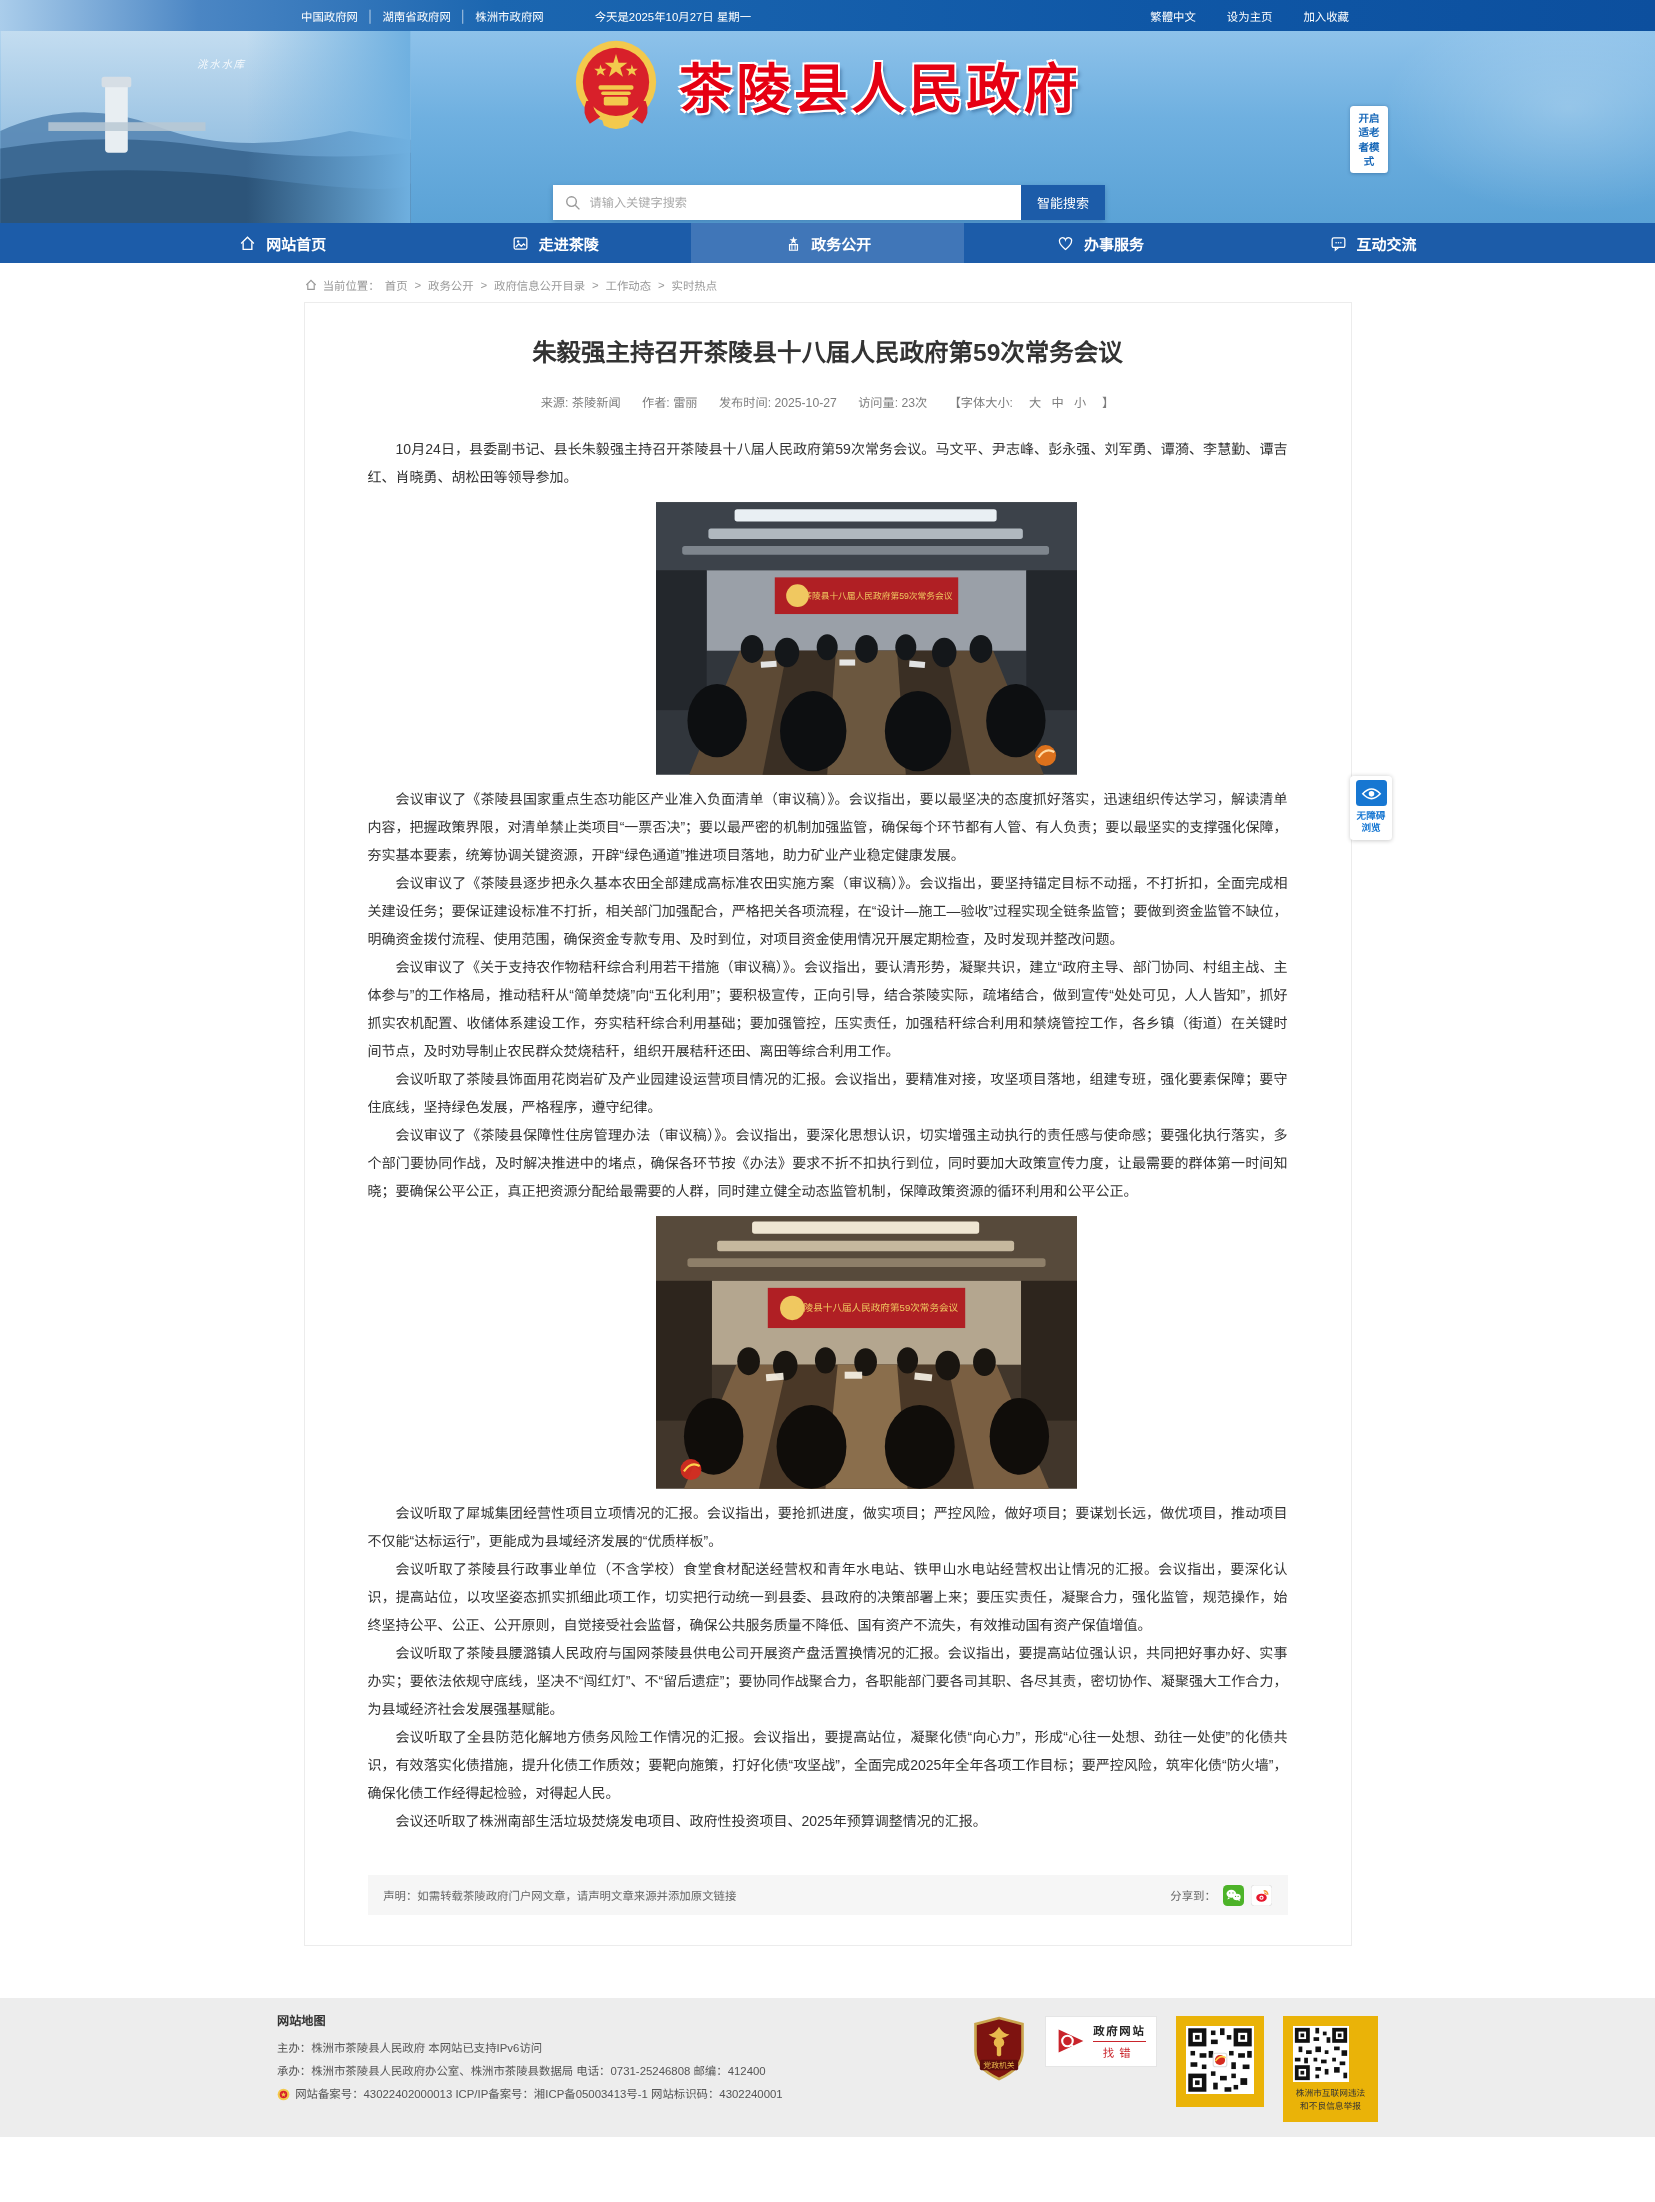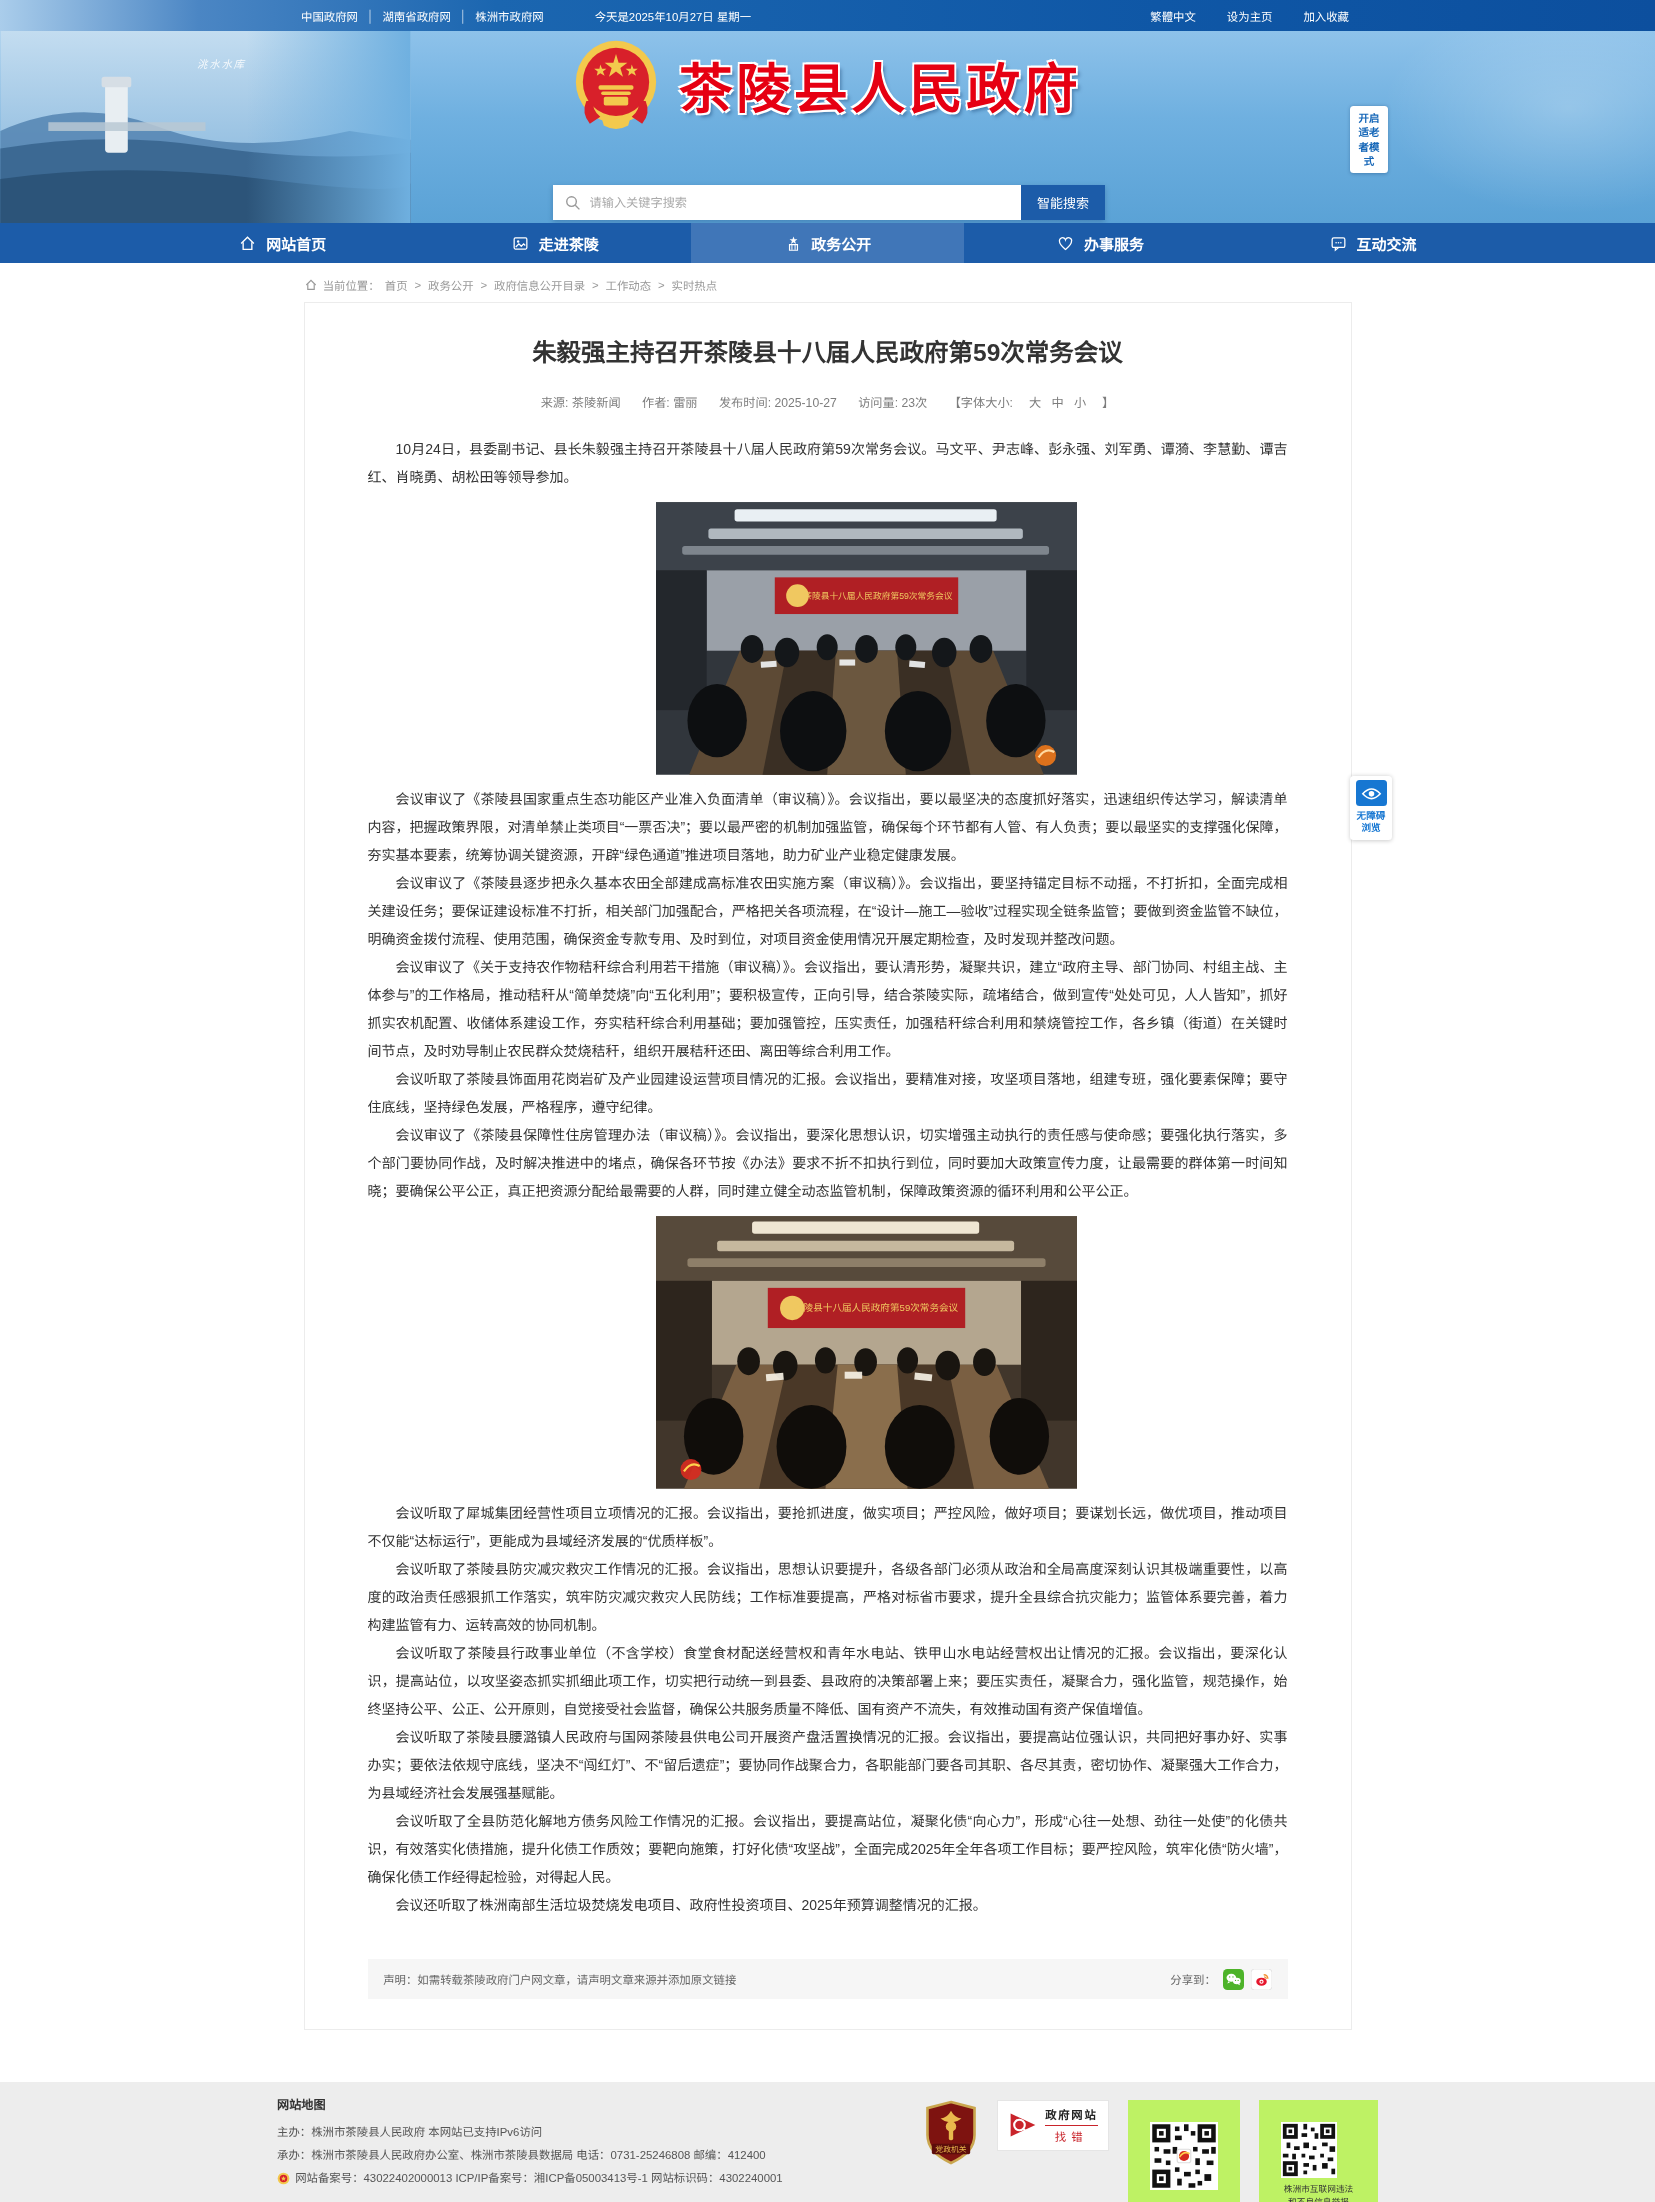--- a/index.html
+++ b/index.html
@@ -117,21 +117,21 @@
   .sitemap { font-size:12.2px; font-weight:bold; color:#333; margin-bottom:8.7px; cursor:pointer; }
   .footer-line { font-size:11.4px; color:#555; line-height:2.0; display:flex; align-items:center; gap:5.2px; }
   .footer-right { display:flex; align-items:flex-start; gap:19px; padding-top:5.2px; }
   .badge-find {
     background:#fff; border:0.9px solid #e5e5e5; height:51px; display:flex; align-items:center;
     padding:0 10.5px; gap:7px; cursor:pointer;
   }
   .badge-find .bf-text { text-align:center; }
   .badge-find .bf-top { font-size:11.4px; color:#222; letter-spacing:1.7px; border-bottom:0.9px solid #c9242b; padding-bottom:2.6px;font-weight:bold; }
   .badge-find .bf-bottom { font-size:11.4px; color:#c9242b; letter-spacing:5.2px; padding-top:2.6px; }
-  .qr-box { background:#bef264; padding:22px; }
+  .qr-box { background:#eab308; padding:10px; }
   .qr-label { font-size:8.7px; color:#333; text-align:center; line-height:1.4; margin-top:2.6px; width:75px; }
 
   
   .a11y {
     position:absolute; left:1350px; top:776px; width:42px; background:#fff;
     border-radius:3.5px; box-shadow:0 0.9px 4.4px rgba(0,0,0,.2); padding:4.4px 3.5px 5.2px; text-align:center;
     cursor:pointer;
   }
   .a11y .a11y-icon {
     width:31px; height:26px; margin:0 auto; background:#1777d2; border-radius:3.5px;
@@ -375,21 +375,20 @@
           <rect x="126" y="180" width="20" height="8" transform="rotate(-5 136 184)"></rect>
           <rect x="216" y="178" width="20" height="8"></rect>
           <rect x="296" y="180" width="20" height="8" transform="rotate(6 306 184)"></rect>
         </g>
         <circle cx="40" cy="290" r="12" fill="#d62b1f" opacity=".92"></circle>
         <path d="M32 292 q8 -12 18 -6" stroke="#ffd24d" stroke-width="2.5" fill="none"></path>
       </svg>
     </div>
 
     <p>会议听取了犀城集团经营性项目立项情况的汇报。会议指出，要抢抓进度，做实项目；严控风险，做好项目；要谋划长远，做优项目，推动项目不仅能“达标运行”，更能成为县域经济发展的“优质样板”。</p>
-    <p>会议听取了茶陵县防灾减灾救灾工作情况的汇报。会议指出，思想认识要提升，各级各部门必须从政治和全局高度深刻认识其极端重要性，以高度的政治责任感狠抓工作落实，筑牢防灾减灾救灾人民防线；工作标准要提高，严格对标省市要求，提升全县综合抗灾能力；监管体系要完善，着力构建监管有力、运转高效的协同机制。</p>
     <p>会议听取了茶陵县行政事业单位（不含学校）食堂食材配送经营权和青年水电站、铁甲山水电站经营权出让情况的汇报。会议指出，要深化认识，提高站位，以攻坚姿态抓实抓细此项工作，切实把行动统一到县委、县政府的决策部署上来；要压实责任，凝聚合力，强化监管，规范操作，始终坚持公平、公正、公开原则，自觉接受社会监督，确保公共服务质量不降低、国有资产不流失，有效推动国有资产保值增值。</p>
     <p>会议听取了茶陵县腰潞镇人民政府与国网茶陵县供电公司开展资产盘活置换情况的汇报。会议指出，要提高站位强认识，共同把好事办好、实事办实；要依法依规守底线，坚决不“闯红灯”、不“留后遗症”；要协同作战聚合力，各职能部门要各司其职、各尽其责，密切协作、凝聚强大工作合力，为县域经济社会发展强基赋能。</p>
     <p>会议听取了全县防范化解地方债务风险工作情况的汇报。会议指出，要提高站位，凝聚化债“向心力”，形成“心往一处想、劲往一处使”的化债共识，有效落实化债措施，提升化债工作质效；要靶向施策，打好化债“攻坚战”，全面完成2025年全年各项工作目标；要严控风险，筑牢化债“防火墙”，确保化债工作经得起检验，对得起人民。</p>
     <p>会议还听取了株洲南部生活垃圾焚烧发电项目、政府性投资项目、2025年预算调整情况的汇报。</p>
   </div>
 
   <div class="statement-bar">
     <span>声明：如需转载茶陵政府门户网文章，请声明文章来源并添加原文链接</span>
     <div class="share-group">
       <span>分享到：</span>

